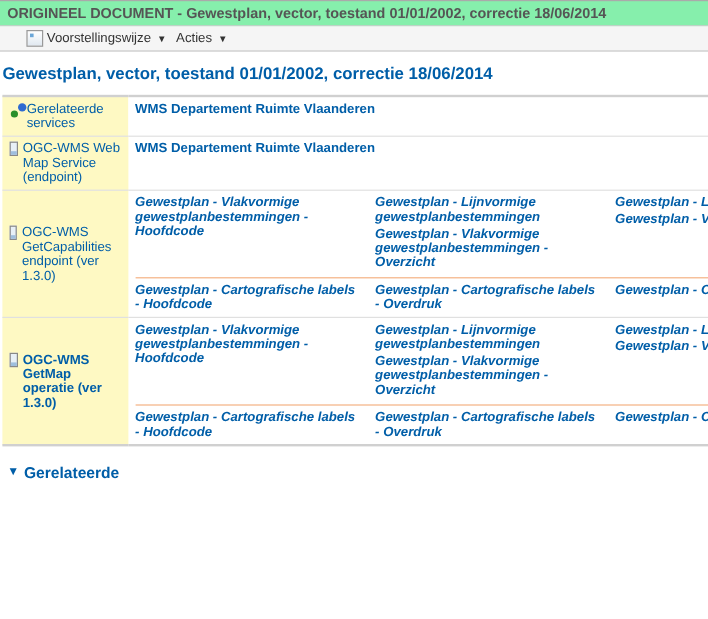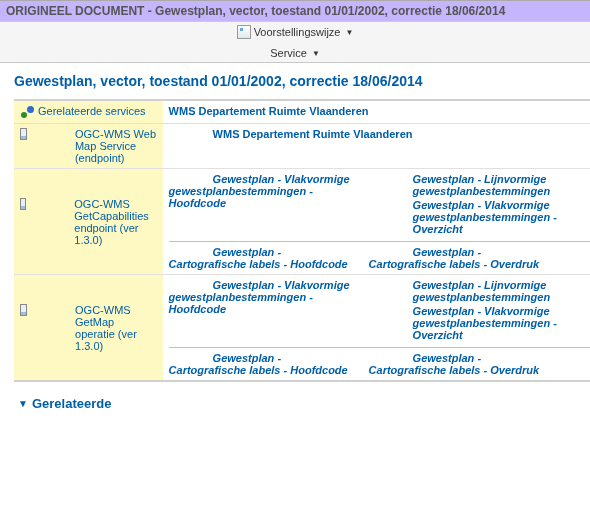--- a/index.html
+++ b/index.html
@@ -6,37 +6,36 @@
   body {
     margin: 0;
     font-family: Verdana, Arial, sans-serif;
     font-size: 11px;
     color: #333;
     background: #fff;
     width: 590px;
     overflow: hidden;
   }
   .header-bar {
-    background: #c4b5fd;
+    background: #86efac;
     border-bottom: 1px solid #ccc;
     border-top: 1px solid #aaa;
     padding: 3px 6px;
     font-size: 12px;
     font-weight: bold;
     color: #555;
   }
   .toolbar {
     background: #f5f5f5;
     border-bottom: 1px solid #c8c8c8;
     padding: 3px 22px;
     display: flex;
     align-items: center;
     gap: 8px;
     font-size: 11px;
-    flex-direction: column;
   }
   .toolbar-item {
     display: flex;
     align-items: center;
     gap: 3px;
     cursor: pointer;
     color: #333;
   }
   .toolbar-icon {
     width: 14px;
@@ -44,21 +43,21 @@
     display: inline-flex;
     align-items: center;
     justify-content: center;
   }
   .caret-down {
     font-size: 8px;
     color: #333;
     margin-left: 2px;
   }
   .main {
-    padding: 10px 14px;
+    padding: 10px 2px;
   }
   .title {
     color: #005ea8;
     font-size: 14px;
     font-weight: bold;
     margin-bottom: 10px;
   }
   table.services {
     border-collapse: collapse;
     width: 100%;
@@ -83,21 +82,21 @@
   table.services tr.header-row td {
     color: #005ea8;
     font-weight: bold;
     background: #fff;
   }
   table.services th.row-head .head-label {
     display: flex;
     align-items: flex-start;
     gap: 4px;
   }
-  .link { color: #005ea8; font-weight: bold; cursor: pointer; margin-left: 44px; }
+  .link { color: #005ea8; font-weight: bold; cursor: pointer; }
   .link-cols {
     display: flex;
     gap: 10px;
     width: 680px;
     border-bottom: 1px solid #f4b183;
     padding-bottom: 4px;
     margin-bottom: 4px;
   }
   .link-col {
     width: 190px;
@@ -157,21 +156,21 @@
 
 <div class="toolbar">
   <div class="toolbar-item">
     <span class="toolbar-icon">
         <span class="i-vm"></span>
       </span>
     <span>Voorstellingswijze</span>
     <span class="caret-down">▼</span>
   </div>
   <div class="toolbar-item">
-    <span>Service</span>
+    <span>Acties</span>
     <span class="caret-down">▼</span>
   </div>
 </div>
 
 <div class="main">
   <div class="title">Gewestplan, vector, toestand 01/01/2002, correctie 18/06/2014</div>
 
   <table class="services">
     <tbody>
         <tr class="header-row">
@@ -220,21 +219,21 @@
           <div class="link-col"><a class="link">Gewestplan - Cartografische labels - Overdruk</a></div>
           <div class="link-col last"><a class="link">Gewestplan - Cartografische labels - Grondkleur</a></div>
         </div>
       </td>
     </tr>
 
     <tr>
       <th class="row-head">
         <span class="head-label">
           <span class="i-serv"></span>
-          <a class="link" style="font-weight:normal">OGC-WMS GetMap operatie (ver 1.3.0)</a>
+          <a class="link" style="font-weight:bold">OGC-WMS GetMap operatie (ver 1.3.0)</a>
         </span>
       </th>
       <td>
         <div class="link-cols">
           <div class="link-col"><a class="link">Gewestplan - Vlakvormige gewestplanbestemmingen - Hoofdcode</a></div>
           <div class="link-col">
             <a class="link wms-link">Gewestplan - Lijnvormige gewestplanbestemmingen</a>
             <a class="link wms-link">Gewestplan - Vlakvormige gewestplanbestemmingen - Overzicht</a>
           </div>
           <div class="link-col last">

